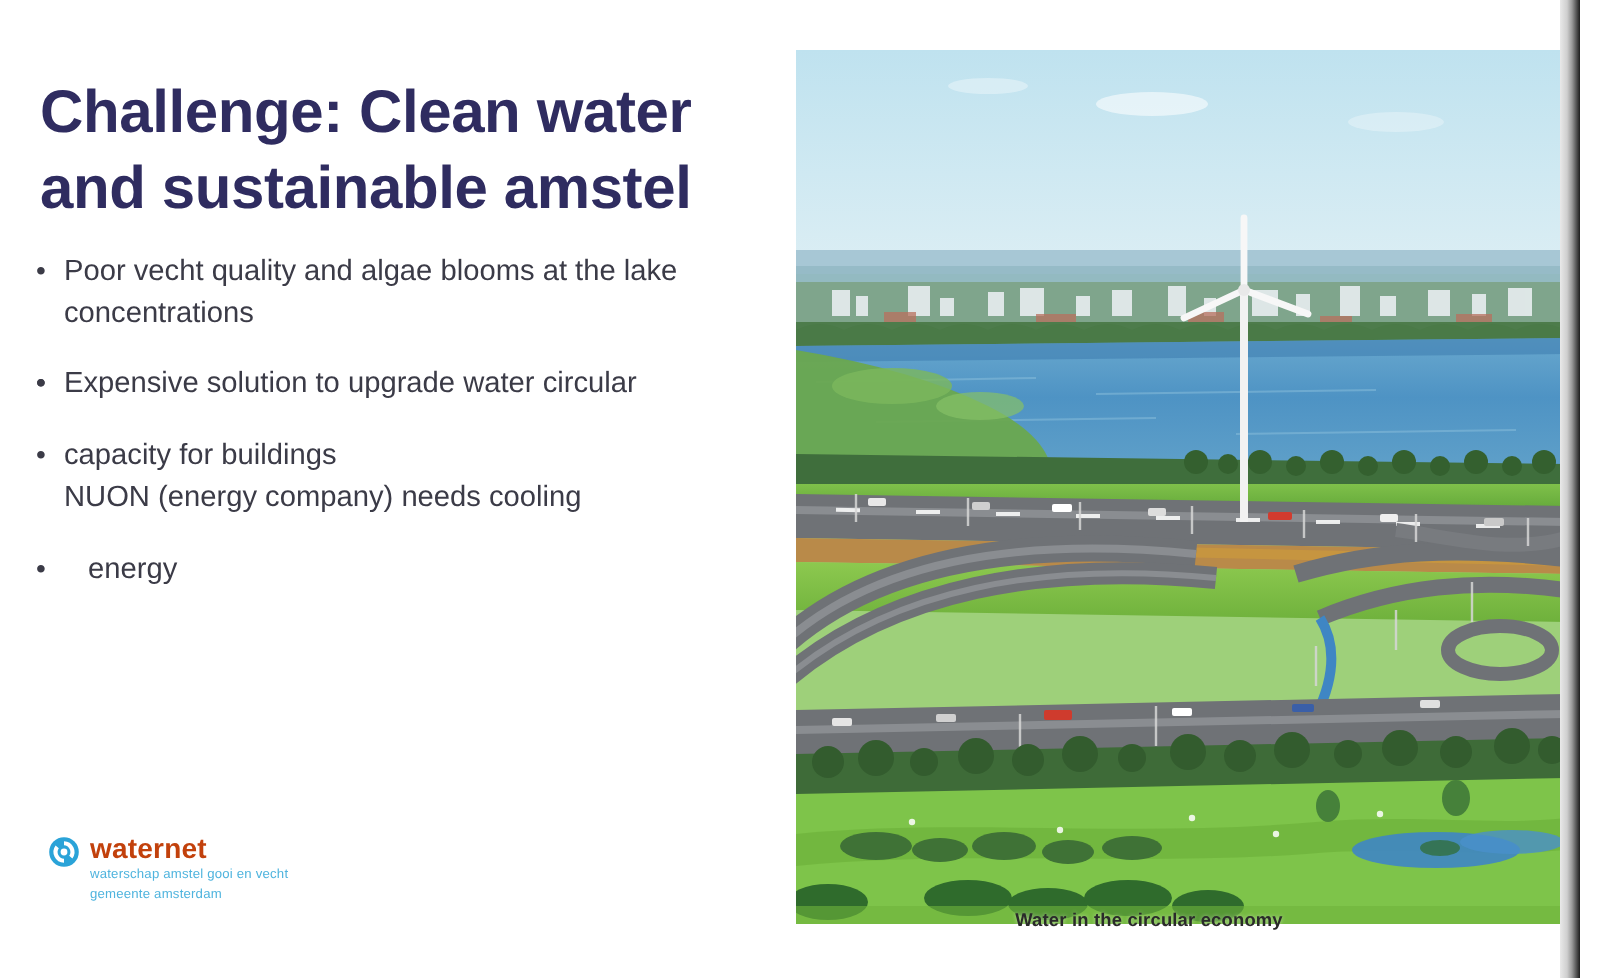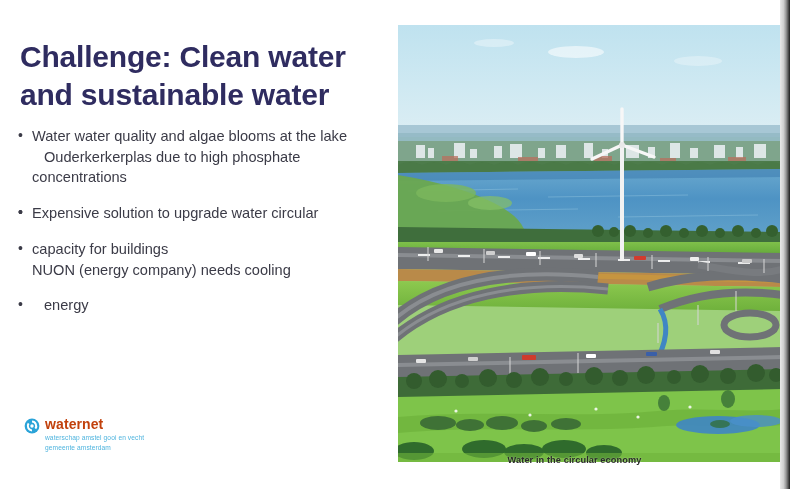--- a/index.html
+++ b/index.html
@@ -150,30 +150,29 @@
 </style>
 </head>
 <body>
 
 <div id="slide">
 
   <div id="text-col">
 
     <div id="slide-title">
       <span class="tline">Challenge: Clean water</span>
-      <span class="tline">and sustainable water</span>
+      <span class="tline">and sustainable amstel</span>
     </div>
 
     <div id="bullets">
 
       <div class="bullet">
         <span class="dot">•</span>
         <span class="btext">
-          <span class="ln">Water water quality and algae blooms at the lake</span>
-          <span class="ln ind">Ouderkerkerplas due to high phosphate</span>
+          <span class="ln">Poor vecht quality and algae blooms at the lake</span>
           <span class="ln">concentrations</span>
         </span>
       </div>
 
       <div class="bullet">
         <span class="dot">•</span>
         <span class="btext">
         </span>
       </div>
 

